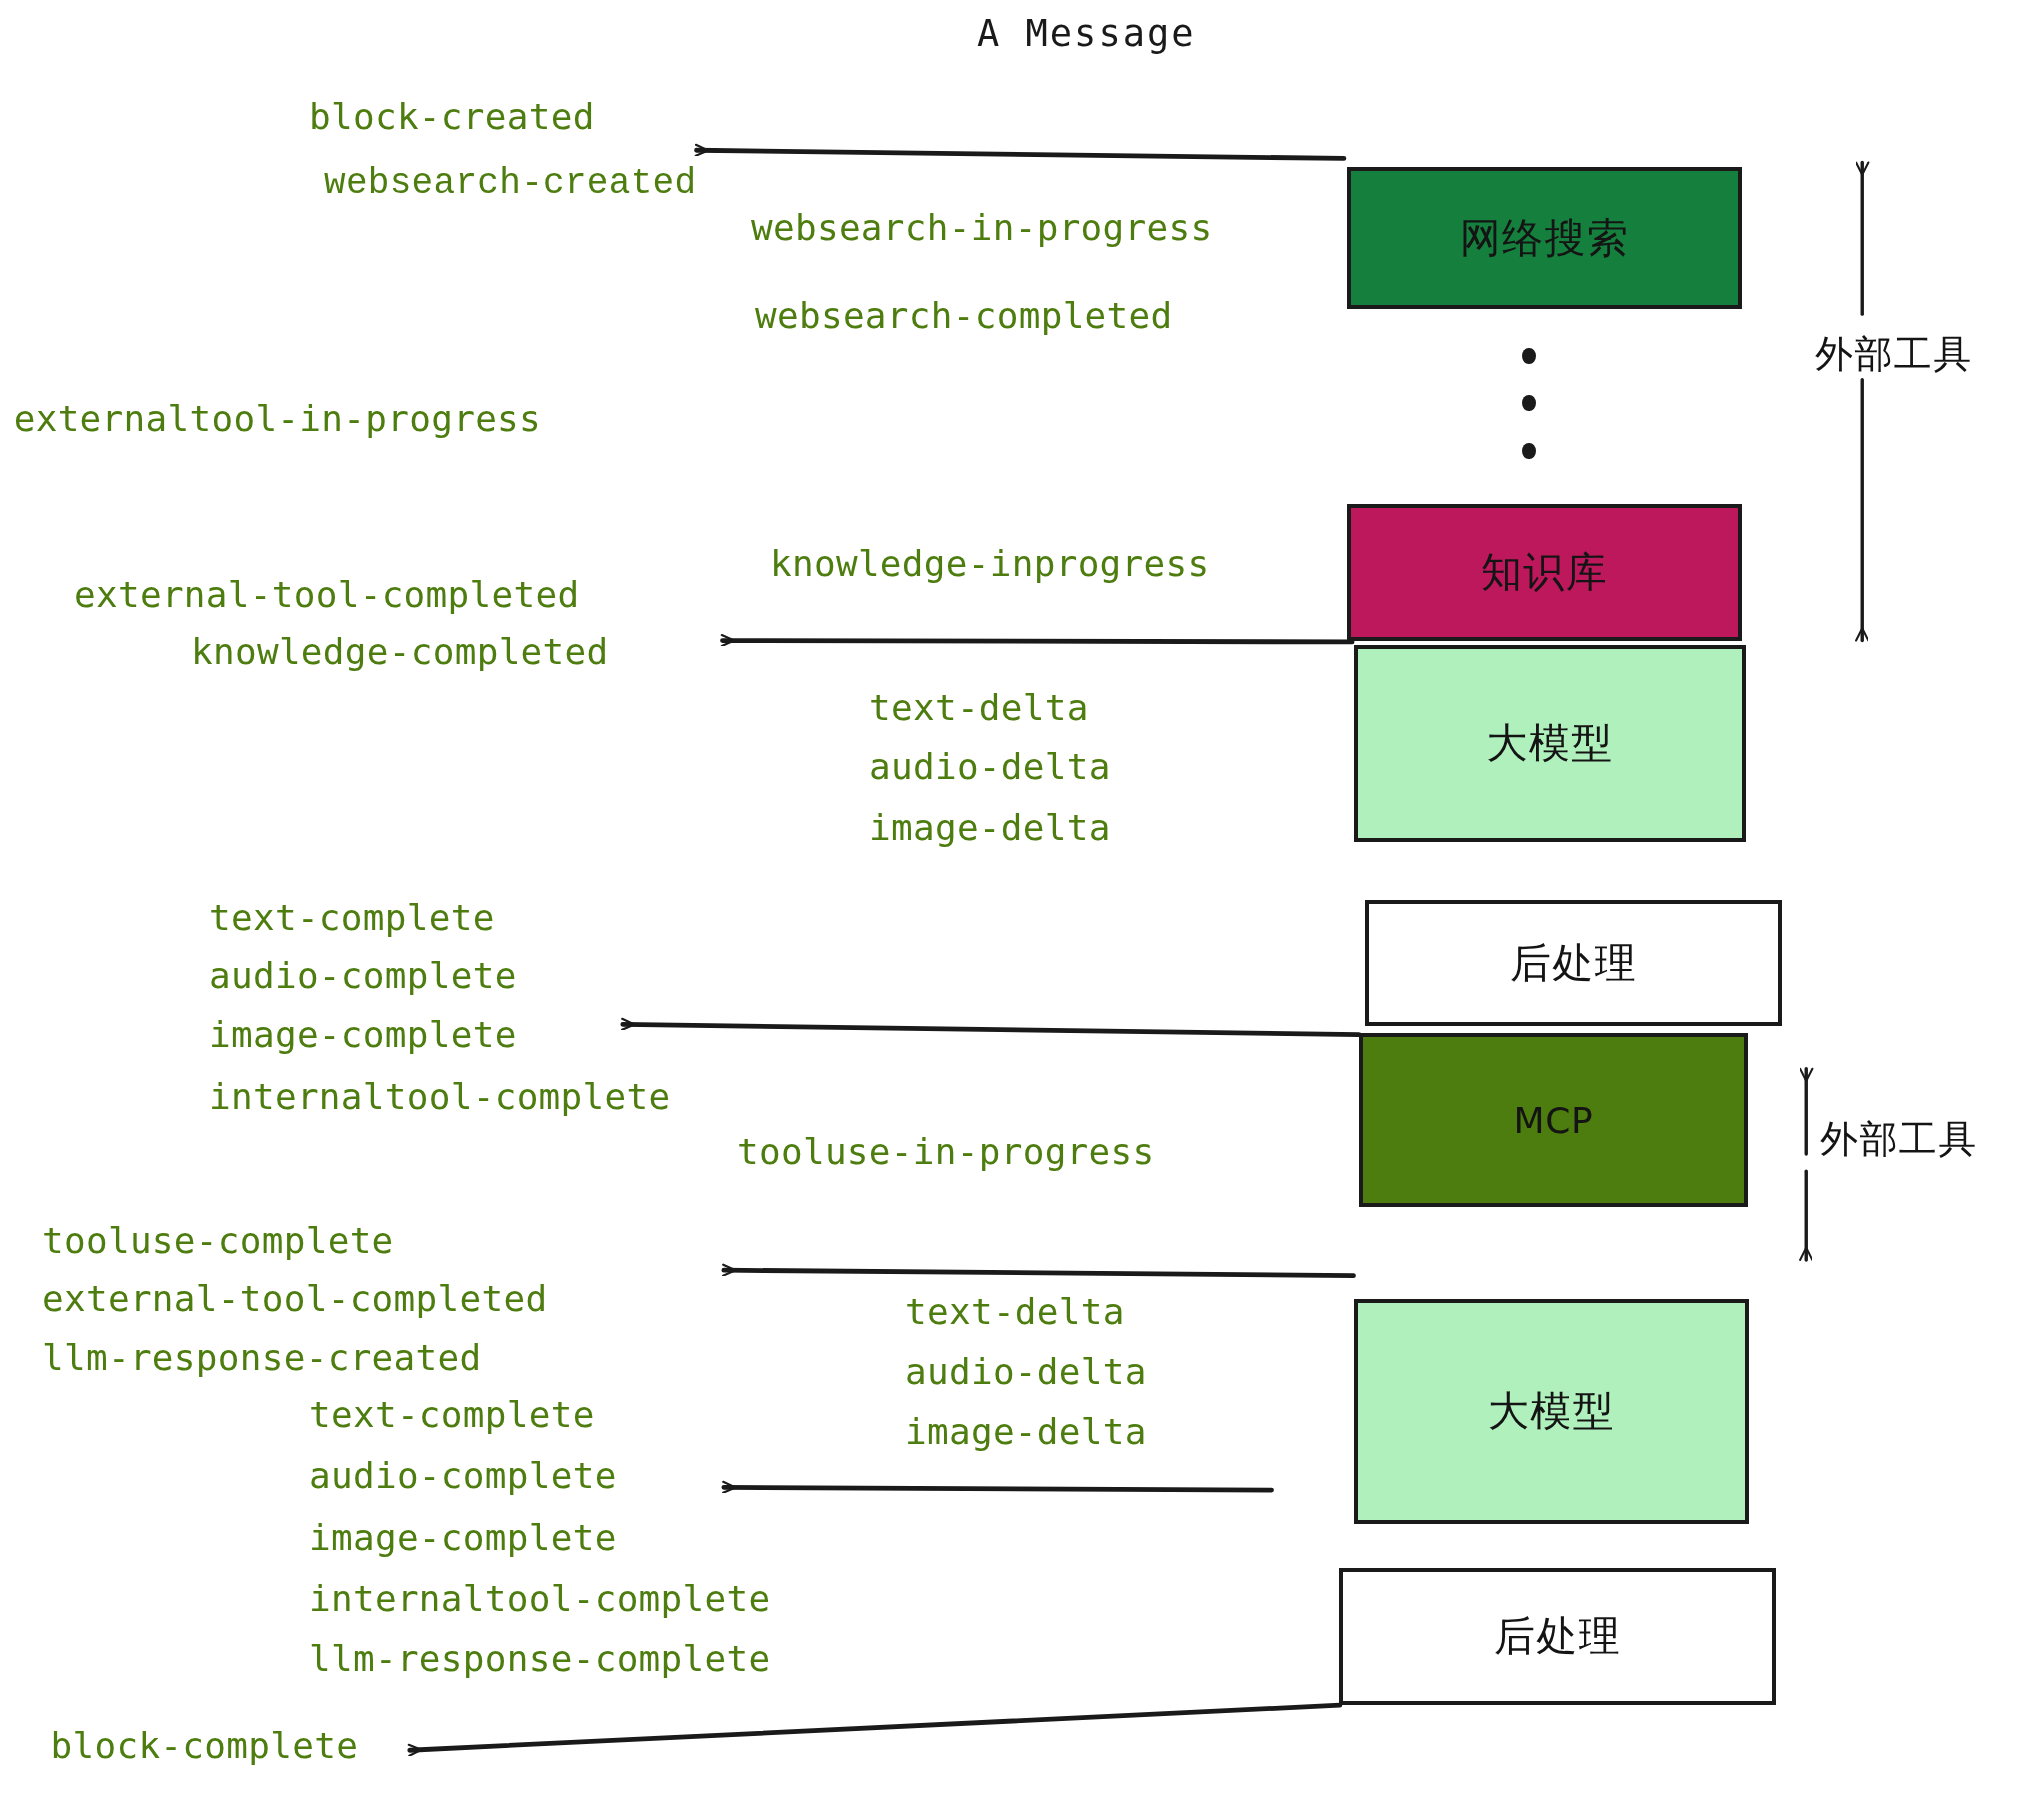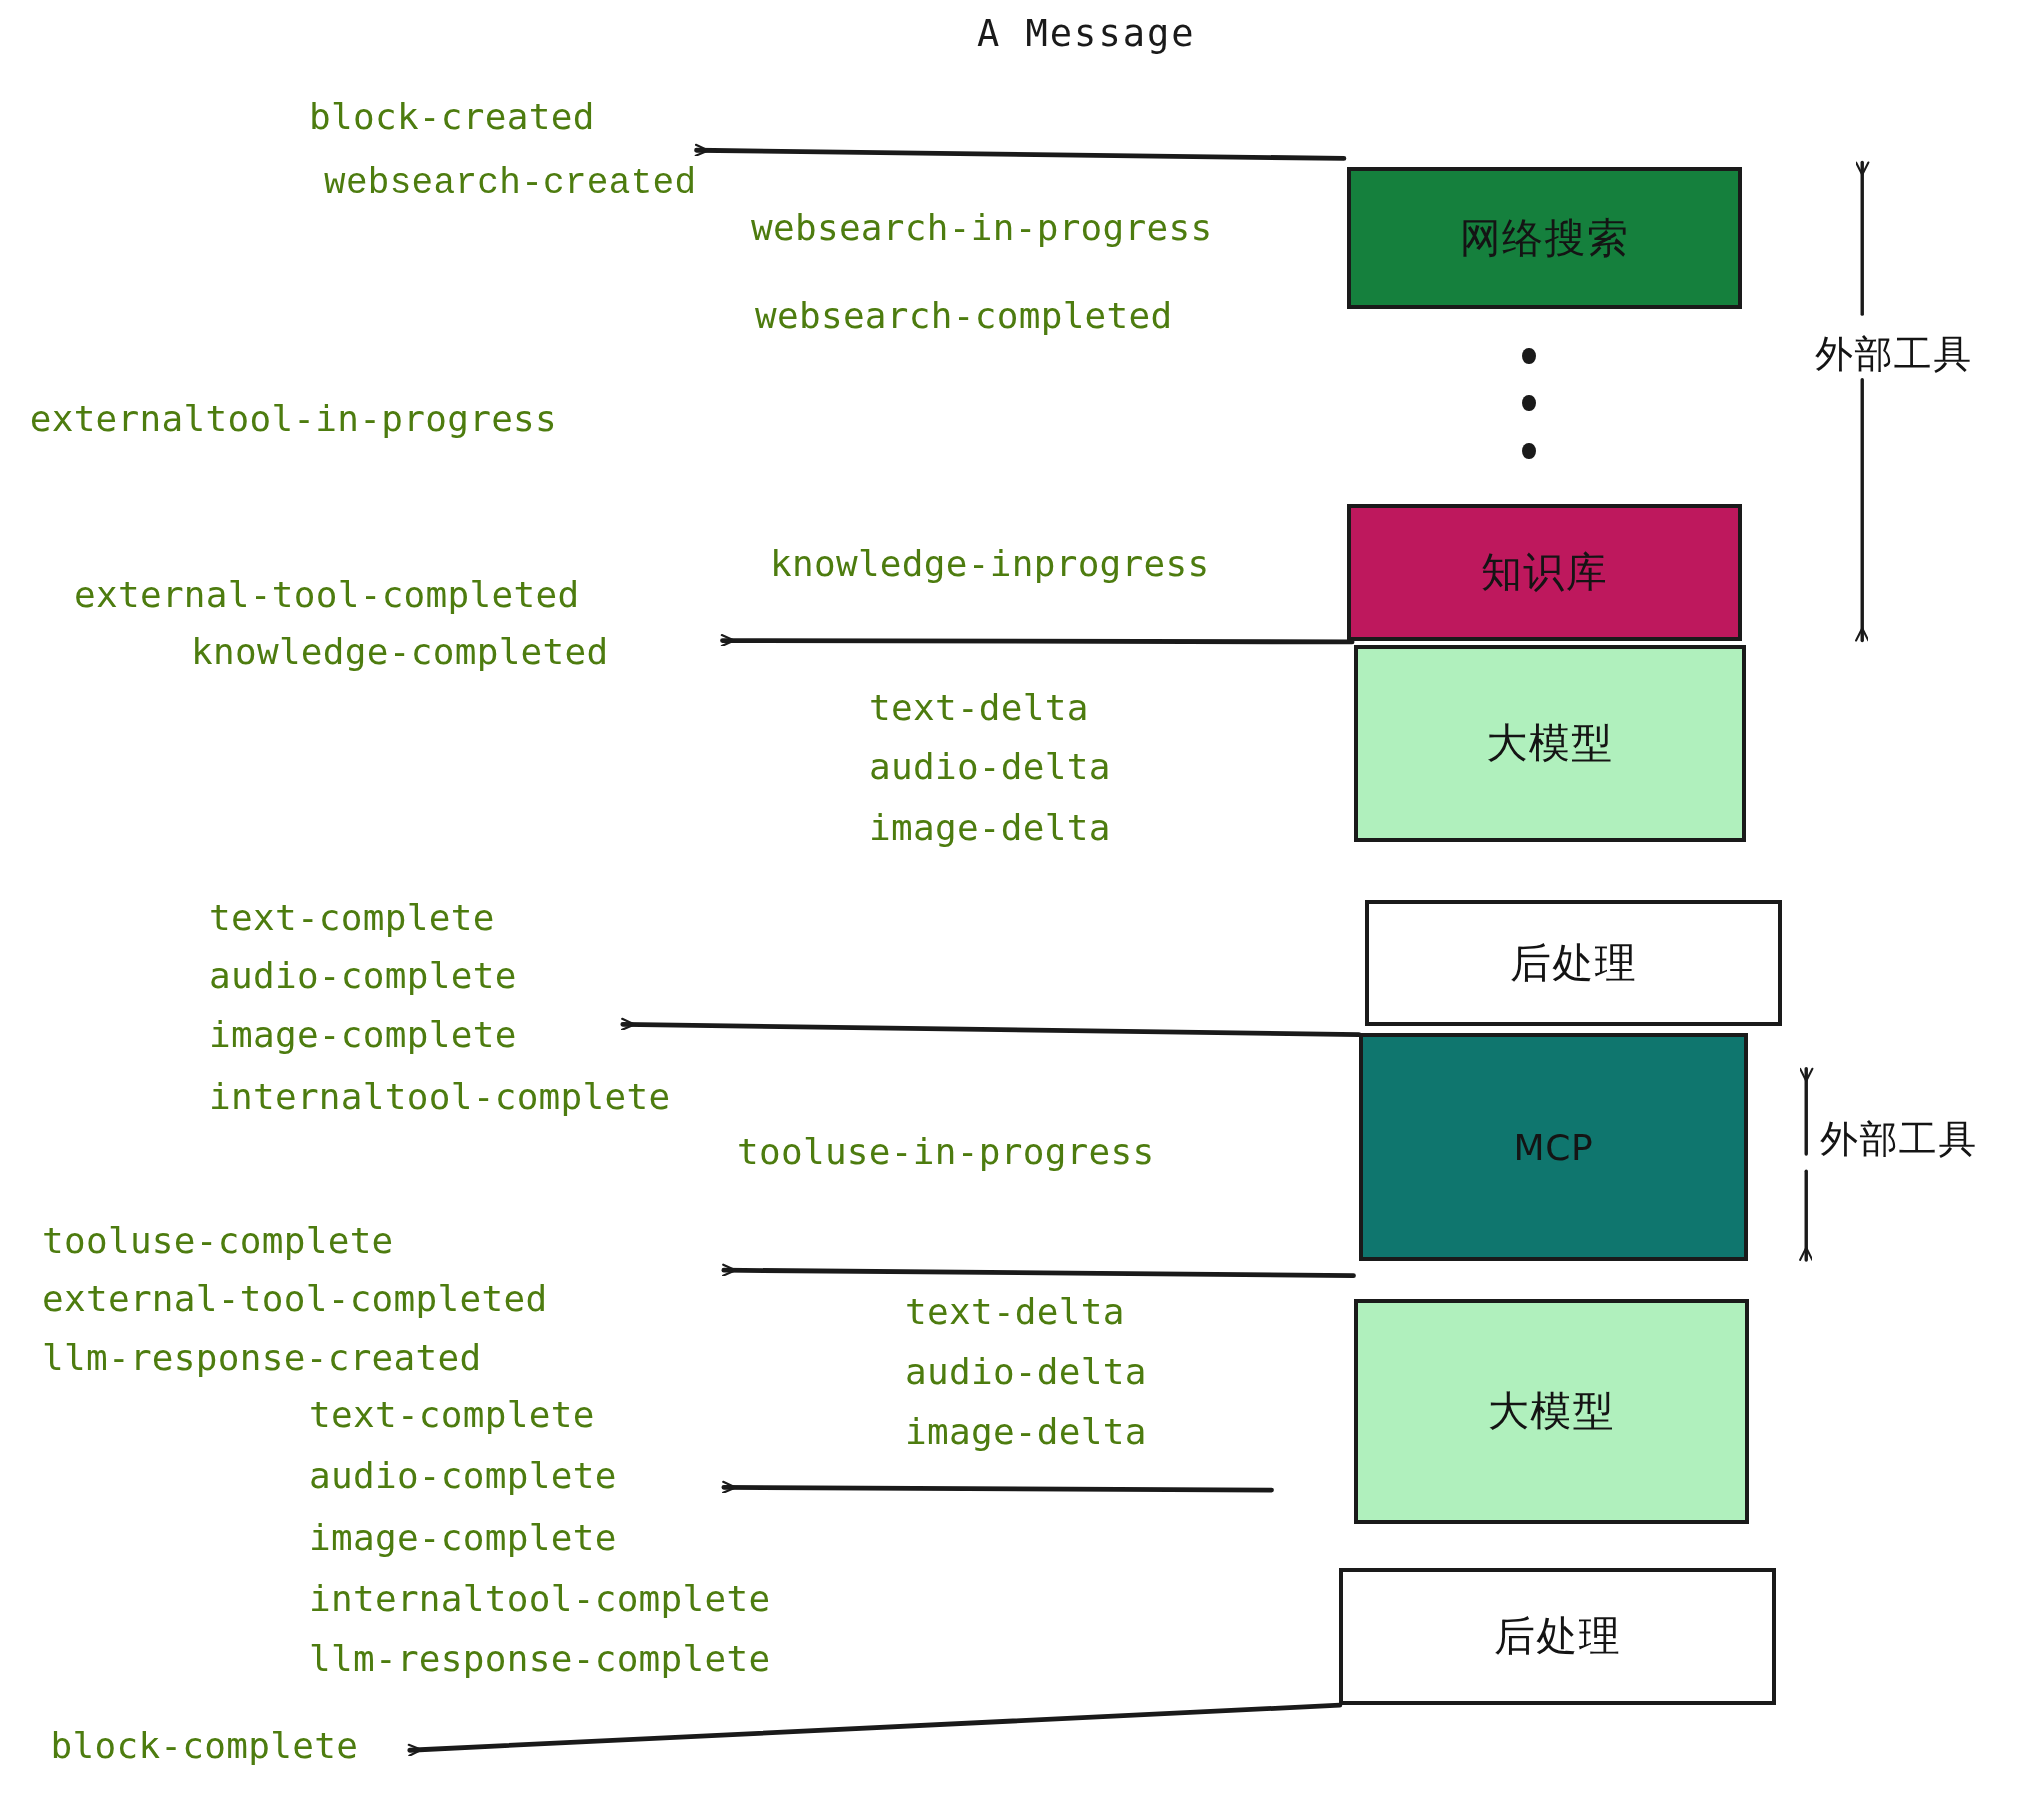--- a/index.html
+++ b/index.html
@@ -109,30 +109,30 @@
       </g>
   </svg>
 
   <div class="title" style="left:977px; top:15px;">A Message</div>
 
   <div id="nodes-layer">
       <div class="node" style="left: 1347px; top: 167px; width: 395px; height: 142px; background: #15803d;">网络搜索</div>
       <div class="node" style="left: 1347px; top: 504px; width: 395px; height: 137px; background: #be185d;">知识库</div>
       <div class="node" style="left: 1354px; top: 645px; width: 392px; height: 197px; background: rgb(176, 240, 189);">大模型</div>
       <div class="node" style="left: 1365px; top: 900px; width: 417px; height: 126px; background: rgb(255, 255, 255);">后处理</div>
-      <div class="node latin" style="left: 1359px; top: 1033px; width: 389px; height: 228px; background: #0f766e;">MCP</div>
+      <div class="node latin" style="left: 1359px; top: 1033px; width: 389px; height: 174px; background: #4d7c0f;">MCP</div>
       <div class="node" style="left: 1354px; top: 1299px; width: 395px; height: 225px; background: rgb(176, 240, 189);">大模型</div>
       <div class="node" style="left: 1339px; top: 1568px; width: 437px; height: 137px; background: rgb(255, 255, 255);">后处理</div>
     </div>
   <div id="events-layer">
       <div class="evt" style="left: 309px; top: 99px;">block-created</div>
       <div class="evt" style="left: 324px; top: 166px; font-family: Liberation Mono, monospace;">websearch-created</div>
       <div class="evt" style="left: 751px; top: 210px;">websearch-in-progress</div>
       <div class="evt" style="left: 755px; top: 298px; text-align: right;">websearch-completed</div>
-      <div class="evt" style="left: 13.7px; top: 401px; margin-left: 16px;">externaltool-in-progress</div>
+      <div class="evt" style="left: 13.7px; top: 401px;">externaltool-in-progress</div>
       <div class="evt" style="left: 770px; top: 546px;">knowledge-inprogress</div>
       <div class="evt" style="left: 74px; top: 577px;">external-tool-completed</div>
       <div class="evt" style="left: 191px; top: 634px;">knowledge-completed</div>
       <div class="evt" style="left: 869px; top: 690px;">text-delta</div>
       <div class="evt" style="left: 869px; top: 749px;">audio-delta</div>
       <div class="evt" style="left: 869px; top: 810px;">image-delta</div>
       <div class="evt" style="left: 209px; top: 900px;">text-complete</div>
       <div class="evt" style="left: 209px; top: 958px;">audio-complete</div>
       <div class="evt" style="left: 209px; top: 1017px;">image-complete</div>
       <div class="evt" style="left: 209px; top: 1079px;">internaltool-complete</div>

